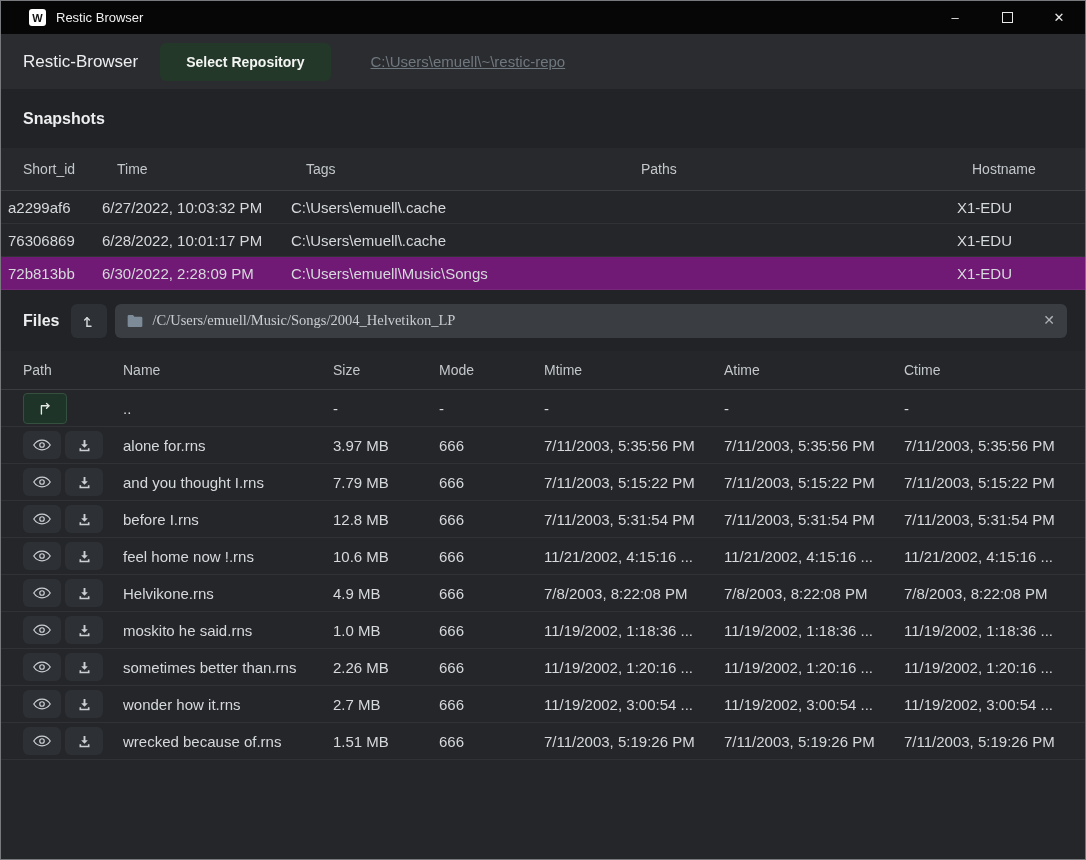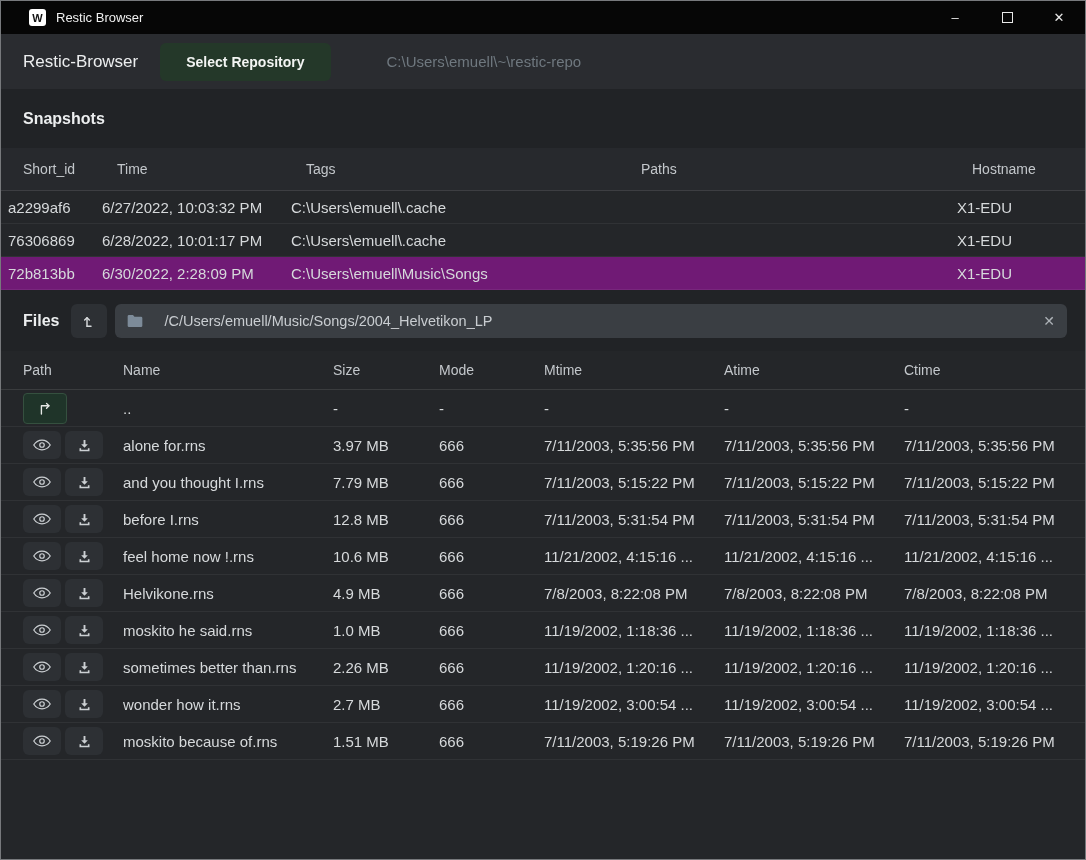--- a/index.html
+++ b/index.html
@@ -20,40 +20,40 @@
   .win-controls { margin-left:auto; display:flex; height:100%; }
   .win-btn { width:52px; height:100%; display:flex; align-items:center; justify-content:center;
     color:#e8e8e8; font-size:13px; background:transparent; border:none; font-family:inherit; }
   .maxi-glyph { width:11px; height:11px; border:1px solid #e8e8e8; display:inline-block; }
 
   
   .header { flex:0 0 55px; background:#2a2c30; display:flex; align-items:center; padding-left:22px; }
   .app-title { font-size:17px; font-weight:normal; color:#eceeef; }
   .select-repo-btn { margin-left:22px; height:38px; padding:0 26px; background:#243829; border:none;
     border-radius:6px; color:#f3f5f3; font-weight:bold; font-size:14px; font-family:inherit; }
-  .repo-path { margin-left:56px; font-size:15px; color:#6f787f; }
+  .repo-path { margin-left:40px; font-size:15px; color:#6f787f;text-decoration:underline; }
 
   
   .section-band { flex:0 0 59px; background:#212326; display:flex; align-items:center; padding:0 18px 0 22px; }
   .section-title { font-size:16px; font-weight:bold; color:#eceeef; }
 
   
   .snap-grid { display:grid; grid-template-columns:94px 189px 335px 331px 1fr; align-items:center; padding:0 22px; }
   .snap-thead { flex:0 0 43px; height:43px; background:#27292d; border-bottom:1px solid rgba(255,255,255,0.10);
     font-size:14px; color:#c3c7cb; }
   .snap-row { flex:0 0 33px; height:33px; font-size:15px; border-bottom:1px solid rgba(255,255,255,0.06); white-space:nowrap;padding-left:7px; }
   .snap-row.selected { background:#701a75; }
 
   
   .files-bar { flex:0 0 61px; background:#212326; display:flex; align-items:center; padding:0 18px 0 22px; }
   .files-title { font-size:16px; font-weight:bold; color:#eceeef; margin-right:12px; }
   .up-btn { width:36px; height:34px; background:#2d3034; border:none; border-radius:6px; color:#d6d9db;
     display:flex; align-items:center; justify-content:center; margin-right:8px; }
   .path-input { flex:1; height:34px; background:#3a3e43; border-radius:6px; display:flex; align-items:center;
-    padding:0 12px; gap:21px; }
+    padding:0 12px; gap:9px;font-family:Liberation Serif, serif; }
   .folder-glyph { color:#7d8b99; display:flex; }
   .path-text { flex:1; font-size:14.5px; color:#c9cdd1; white-space:nowrap; overflow:hidden; }
   .clear-btn { color:#aeb3b8; font-size:14px; background:none; border:none; font-family:inherit; }
 
   
   .files-grid { display:grid; grid-template-columns:100px 210px 106px 105px 180px 180px 1fr; align-items:center; padding:0 22px; }
   .files-thead { flex:0 0 39px; height:39px; font-size:14px; color:#c3c7cb; border-bottom:1px solid rgba(255,255,255,0.10); }
   .file-row { flex:0 0 37px; height:37px; font-size:15px; border-bottom:1px solid rgba(255,255,255,0.06); white-space:nowrap; }
   .actions { display:flex; gap:4px; }
   .icon-btn { width:38px; height:28px; background:#2d3034; border:none; border-radius:6px; color:#ccd0d3;
@@ -404,21 +404,21 @@
       </button>
       <button class="icon-btn">
         <span style="display:flex;">
           <svg width="15" height="15" viewBox="0 0 24 24" fill="currentColor">
             <path d="M10.5 3h3v7h3.8L12 15.5 6.7 10h3.8z"></path>
             <path d="M4 16.5h2.6v2.3h10.8v-2.3H20V21H4z"></path>
           </svg>
         </span>
       </button>
     </div>
-    <span class="cell">moskito because of.rns</span>
+    <span class="cell">wrecked because of.rns</span>
     <span class="cell">1.51 MB</span>
     <span class="cell">666</span>
     <span class="cell">7/11/2003, 5:19:26 PM</span>
     <span class="cell">7/11/2003, 5:19:26 PM</span>
     <span class="cell">7/11/2003, 5:19:26 PM</span>
   </div>
 </div>
 
   <div class="filler"></div>
 </div>

